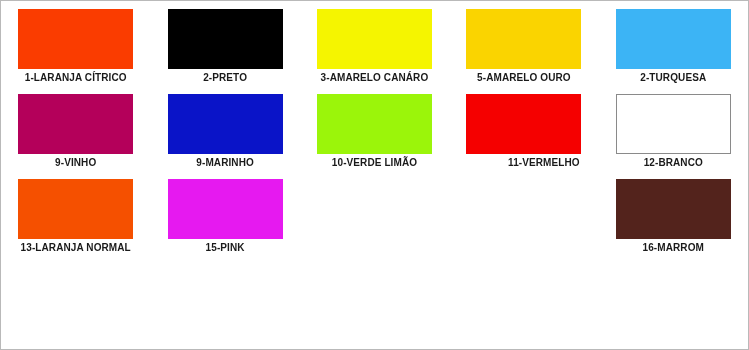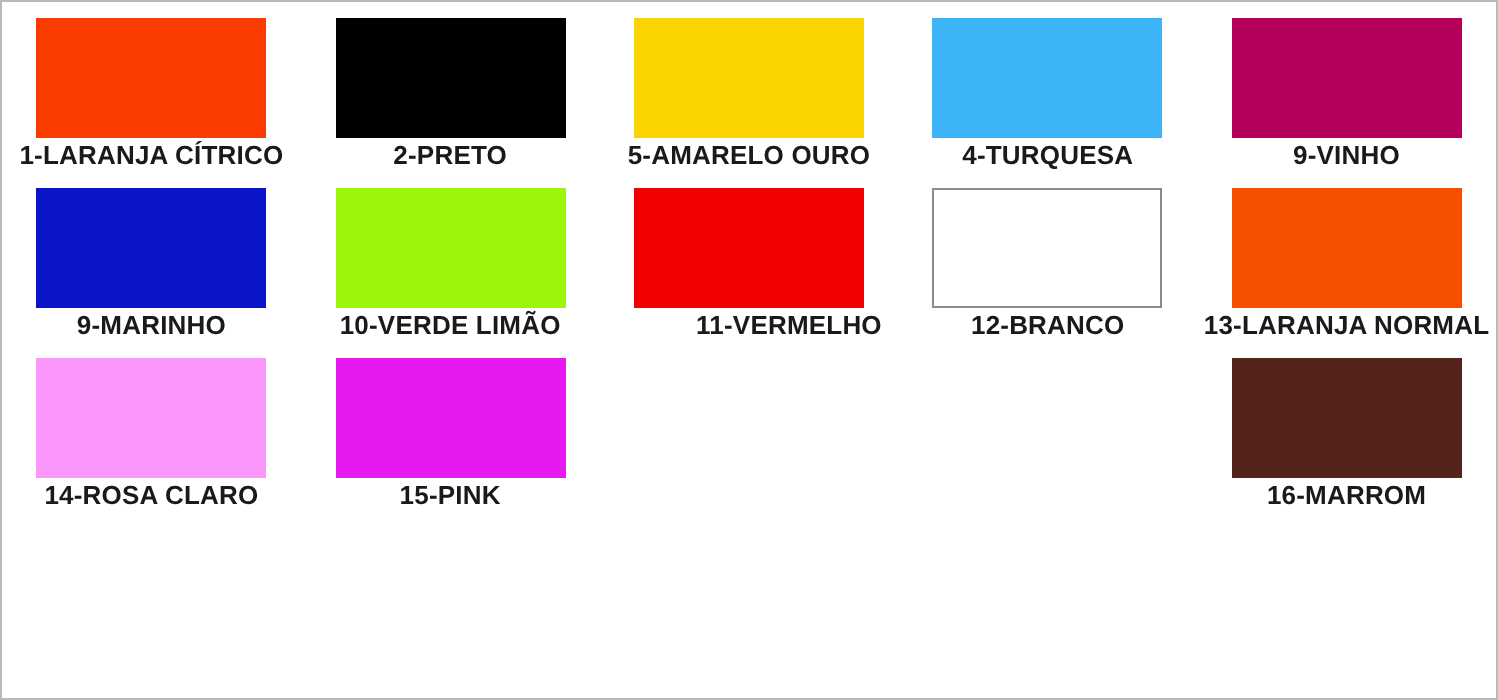--- a/index.html
+++ b/index.html
@@ -49,21 +49,21 @@
     width: 115px;
     height: 60px;
     box-sizing: border-box;
     display: block;
   }
   .swatch-chip.bordered {
     border: 1px solid #8a8a8a;
   }
   .swatch-label {
     margin-top: 4px;
-    font-size: 13px;
+    font-size: 10px;
     font-weight: bold;
     color: #1a1a1a;
     letter-spacing: 0.1px;
     line-height: 10px;
     text-align: center;
     white-space: nowrap;
     font-family: "Liberation Sans", sans-serif;
   }
 </style>
 </head>
@@ -73,26 +73,30 @@
   <div id="swatch-grid">
       <div class="swatch-cell">
         <div class="swatch-chip" title="LARANJA CÍTRICO" style="background-color: rgb(250, 60, 0);"></div>
         <div class="swatch-label" style="color: rgb(26, 26, 26);">1-LARANJA CÍTRICO</div>
       </div>
       <div class="swatch-cell">
         <div class="swatch-chip" title="PRETO" style="background-color: rgb(0, 0, 0);"></div>
         <div class="swatch-label" style="color: rgb(26, 26, 26);">2-PRETO</div>
       </div>
       <div class="swatch-cell">
+        <div class="swatch-chip" title="AMARELO CANÁRIO" style="background-color: rgb(245, 245, 0);"></div>
+        <div class="swatch-label" style="color: rgb(26, 26, 26);">3-AMARELO CANÁRO</div>
+      </div>
+      <div class="swatch-cell">
         <div class="swatch-chip" title="AMARELO OURO" style="background-color: rgb(250, 212, 0);"></div>
         <div class="swatch-label" style="color: rgb(26, 26, 26);">5-AMARELO OURO</div>
       </div>
       <div class="swatch-cell">
         <div class="swatch-chip" title="TURQUESA" style="background-color: rgb(60, 180, 245);"></div>
-        <div class="swatch-label" style="color: rgb(26, 26, 26);">4-TURQUESA</div>
+        <div class="swatch-label" style="color: rgb(26, 26, 26);">2-TURQUESA</div>
       </div>
       <div class="swatch-cell">
         <div class="swatch-chip" title="VINHO" style="background-color: rgb(180, 0, 90);"></div>
         <div class="swatch-label" style="color: rgb(26, 26, 26);">9-VINHO</div>
       </div>
       <div class="swatch-cell">
         <div class="swatch-chip" title="MARINHO" style="background-color: rgb(10, 20, 200);"></div>
         <div class="swatch-label" style="color: rgb(26, 26, 26);">9-MARINHO</div>
       </div>
       <div class="swatch-cell">
@@ -105,24 +109,20 @@
       </div>
       <div class="swatch-cell">
         <div class="swatch-chip bordered" title="BRANCO" style="background-color: rgb(255, 255, 255);"></div>
         <div class="swatch-label" style="color: rgb(26, 26, 26);">12-BRANCO</div>
       </div>
       <div class="swatch-cell">
         <div class="swatch-chip" title="LARANJA NORMAL" style="background-color: rgb(245, 80, 0);"></div>
         <div class="swatch-label" style="color: rgb(26, 26, 26);">13-LARANJA NORMAL</div>
       </div>
       <div class="swatch-cell">
-        <div class="swatch-chip" title="ROSA CLARO" style="background-color: rgb(250, 150, 250);"></div>
-        <div class="swatch-label" style="color: rgb(26, 26, 26);">14-ROSA CLARO</div>
-      </div>
-      <div class="swatch-cell">
         <div class="swatch-chip" title="PINK" style="background-color: rgb(230, 25, 240);"></div>
         <div class="swatch-label" style="color: rgb(26, 26, 26);">15-PINK</div>
       </div>
       <div class="swatch-cell offset-col3">
         <div class="swatch-chip" title="MARROM" style="background-color: rgb(83, 35, 28);"></div>
         <div class="swatch-label" style="color: rgb(26, 26, 26);">16-MARROM</div>
       </div>
     </div>
 </div>
 

